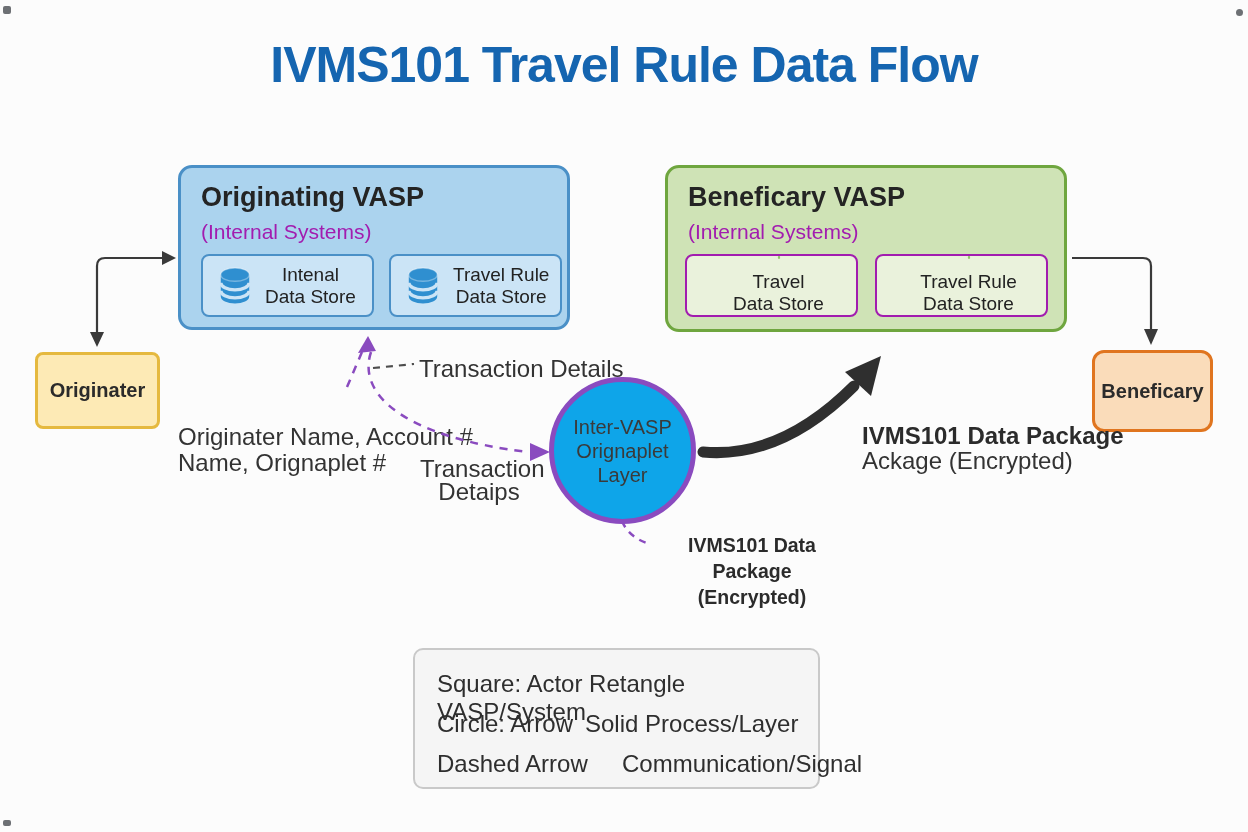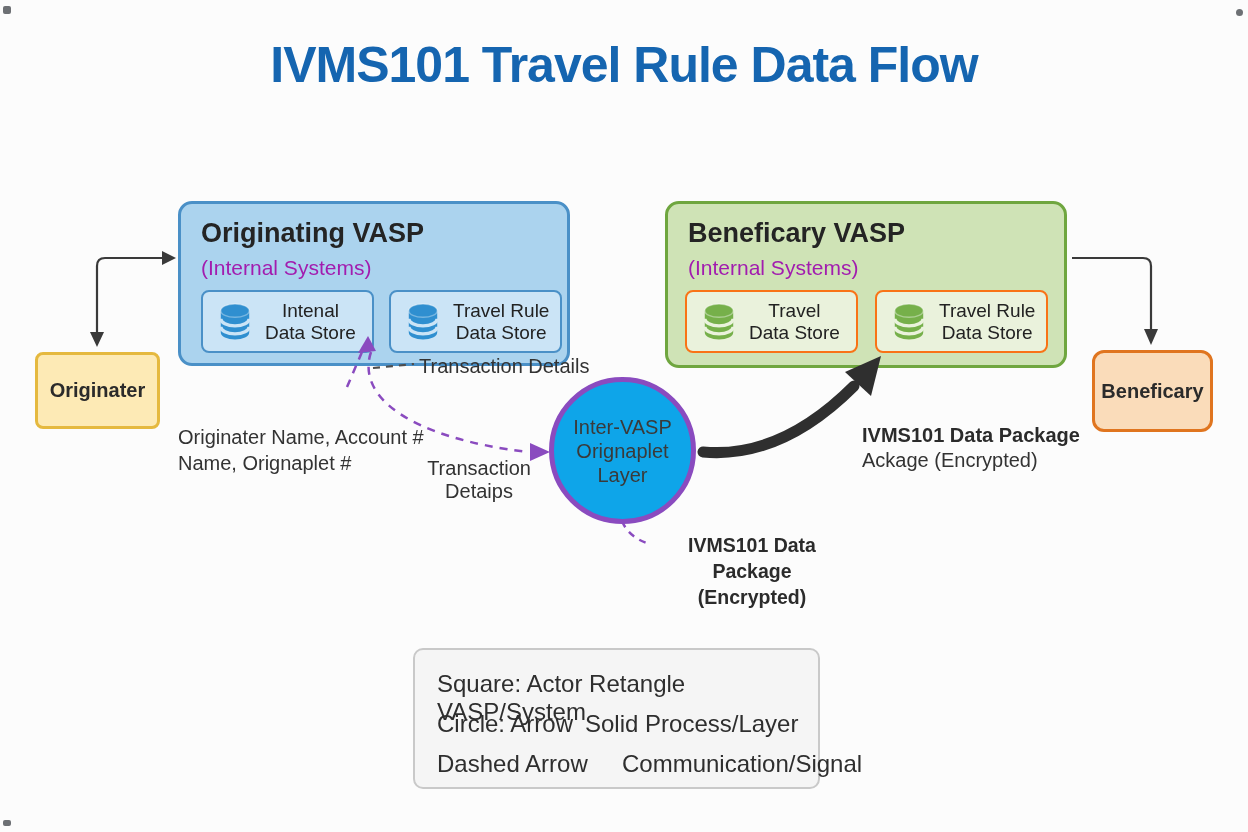--- a/index.html
+++ b/index.html
@@ -11,45 +11,45 @@
   }
   
   .page-title{
     position:absolute; top:36px; left:0; width:100%;
     text-align:center; font-size:50px; font-weight:bold;
     color:#1565b0; letter-spacing:-1px;
   }
   
   .overlay{ position:absolute; left:0; top:0; width:1248px; height:832px; pointer-events:none; z-index:6; }
   
-  .vasp{ position:absolute; border-radius:14px; z-index:2; padding:14px 20px;margin-top:36px; }
+  .vasp{ position:absolute; border-radius:14px; z-index:2; padding:14px 20px; }
   .vasp-blue{ left:178px; top:165px; width:392px; height:165px; background:#abd3ee; border:3px solid #4a90c7; }
   .vasp-green{ left:665px; top:165px; width:402px; height:167px; background:#cfe3b6; border:3px solid #6fa63f; }
   .vasp-title{ font-size:27px; font-weight:bold; color:#242424; }
   .vasp-sub{ font-size:21px; color:#a21caf; margin-top:7px; }
   .stores{ position:absolute; left:20px; top:86px; display:flex; gap:15px; }
   .vasp-green .stores{ left:17px; gap:17px; }
   .store{ width:173px; height:63px; border-radius:8px; display:flex; align-items:center; gap:12px; padding-left:14px;text-align:center; }
   .store-blue{ background:#cbe4f6; border:2px solid #4a90c7; }
-  .store-green{ background:#eaf2dc; border:2px solid #f97316; }
+  .store-green{ background:#eaf2dc; border:2px solid #a21caf;flex-direction:column; }
   .store-label{ font-size:19px; color:#222; line-height:22px; }
   
   .actor{ position:absolute; display:flex; align-items:center; justify-content:center;
           font-weight:bold; font-size:20px; color:#2b2b2b; z-index:2; }
   .originator{ left:35px; top:352px; width:125px; height:77px; background:#fdeab5; border:3px solid #e5b93f; border-radius:8px; }
   .beneficiary{ left:1092px; top:350px; width:121px; height:82px; background:#fadcba; border:3px solid #e0751f; border-radius:12px; }
   
   .circle{
     position:absolute; left:549px; top:377px; width:147px; height:147px;
     background:#0ea5e9; border:5px solid #8a4bbf; border-radius:50%;
     display:flex; align-items:center; justify-content:center; text-align:center;
     font-size:20px; line-height:24px; color:#3a3a3a; z-index:3;
   }
   
-  .lbl{ position:absolute; font-size:20px; color:#333; z-index:4; }
+  .lbl{ position:absolute; font-size:24px; color:#333; z-index:4; }
   .transaction-details{ left:419px; top:355px; }
   .originator-info{ left:178px; top:424px; line-height:26px; }
   .transaction-detaips{ left:420px; top:457px; width:118px; text-align:center; line-height:23px; }
   .package-right{ left:862px; top:423px; line-height:25px; }
   .package-right .b{ font-weight:bold; color:#2b2b2b; }
   .package-bottom{ left:652px; top:532px; width:200px; text-align:center; line-height:26px; font-weight:bold; color:#2b2b2b; font-size:19.5px; }
   
   .legend{ position:absolute; left:413px; top:648px; width:407px; height:141px;
            background:#f5f5f5; border:2px solid #c9c9c9; border-radius:10px; z-index:2; }
   .legend-row{ position:absolute; left:22px; width:370px; font-size:24px; color:#2e2e2e; }

